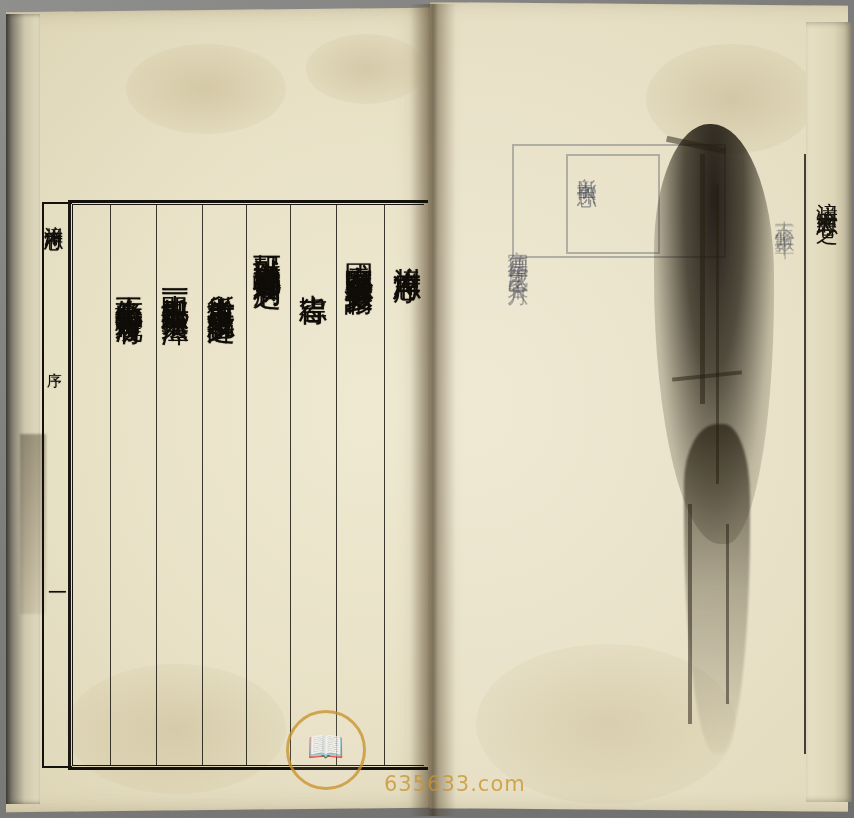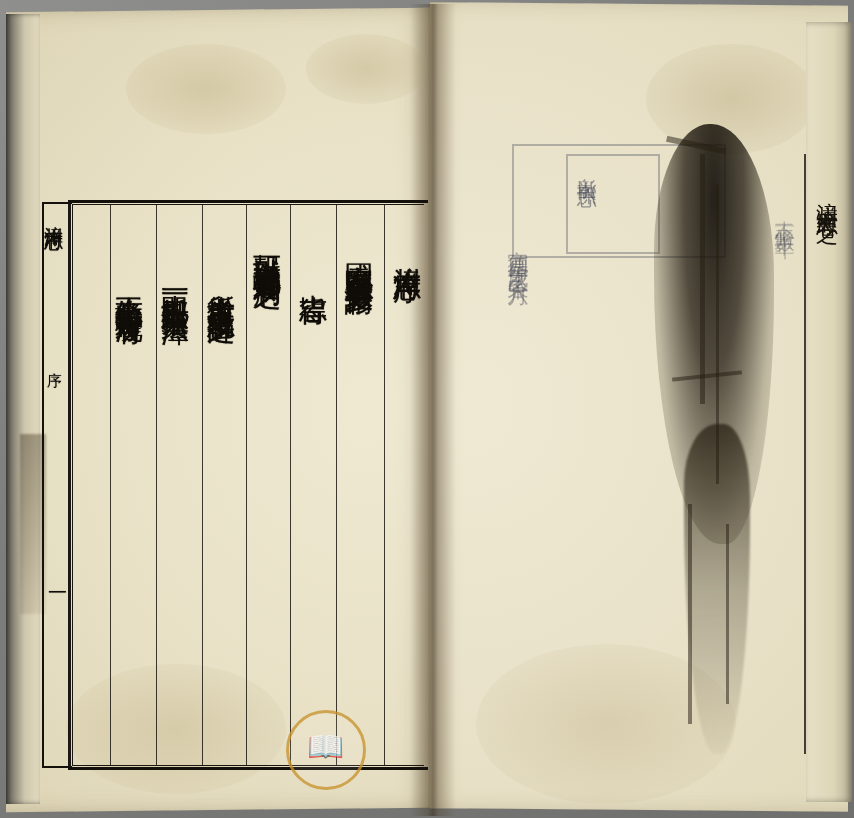--- a/index.html
+++ b/index.html
@@ -403,15 +403,16 @@
     <div class="sliver"></div>
     <div class="sliver-rule"></div>
     <div class="sliver-text nosel">漳州府志卷之一</div>
 
   </div>
 
   <div class="watermark">
     <div class="wm-badge">
       <div class="fig">📖</div>
     </div>
+    <div class="wm-url nosel">635633.com</div>
   </div>
 
 </div>
 
 </body></html>

